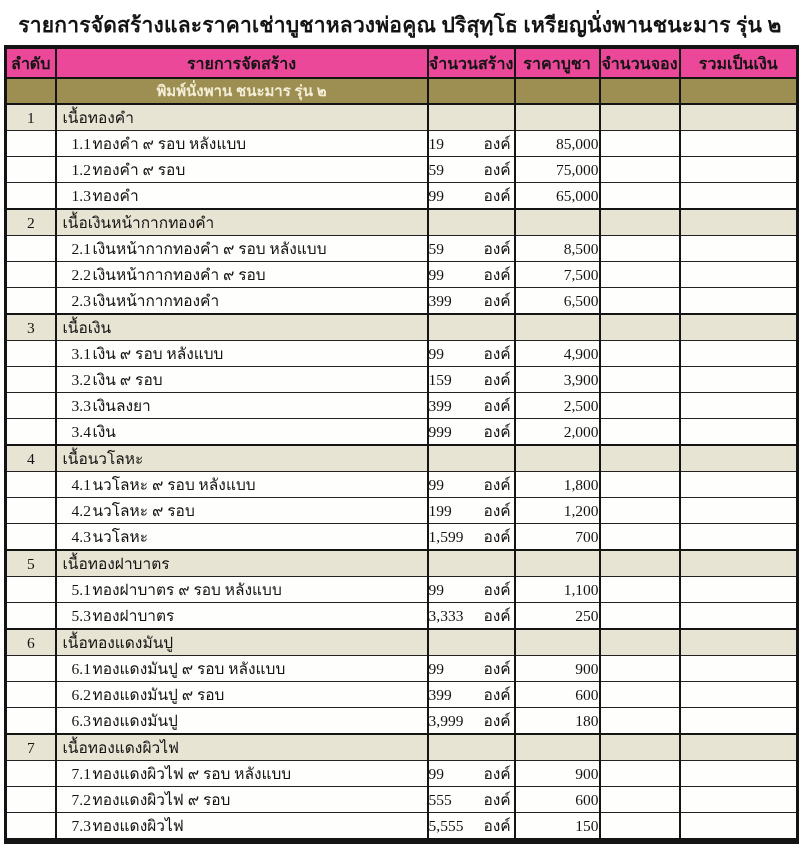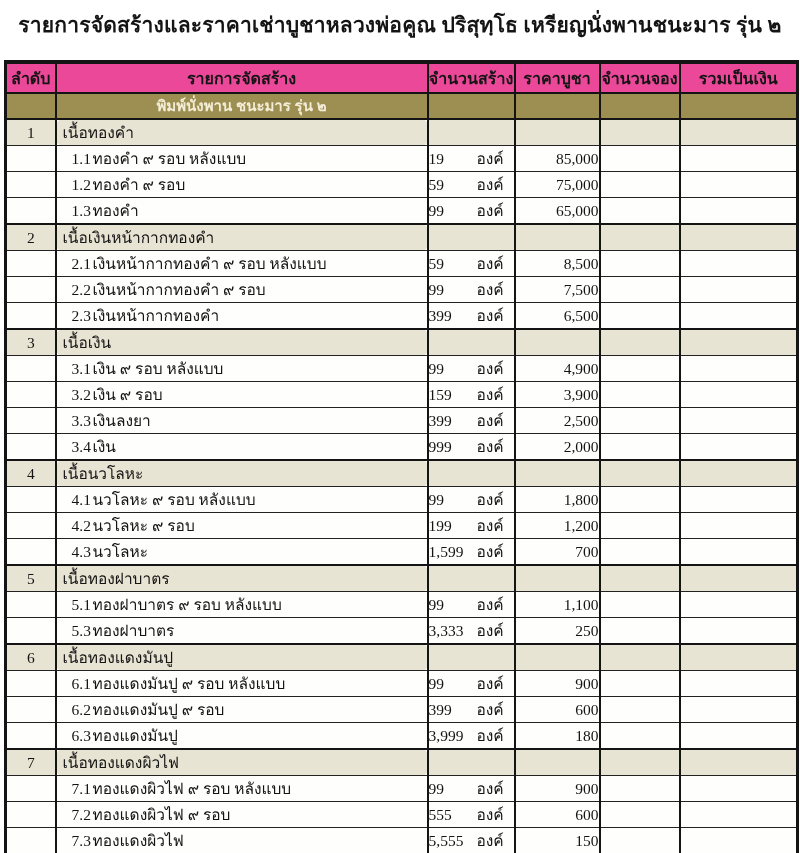--- a/index.html
+++ b/index.html
@@ -4,21 +4,21 @@
 <style>
   * { box-sizing: border-box; margin: 0; padding: 0; }
   html,body { width: 800px; background: #ffffff; }
   body {
     height: 853px;
     font-family: "Liberation Serif", "DejaVu Serif", serif;
     color: #141414;
     overflow: hidden;
   }
   .title {
-    height: 60px;
+    height: 45px;
     text-align: center;
     font-weight: bold;
     font-size: 21px;
     padding-top: 8px;
     letter-spacing: .2px;
   }
   table {
     border-collapse: collapse;
     table-layout: fixed;
     width: 792px;
@@ -63,25 +63,25 @@
     background: var(--beige, #e8e4d3);
     height: 22px;
     border-top: 2.5px solid #141414;
   }
   tr.item td {
     background: #fefefc;
     height: 25px;
     border-top: 1.5px solid #222222;
   }
   td.no-cell  { text-align: center; }
-  td.name-cell { padding-left: 6px; border-radius: 7px; }
+  td.name-cell { padding-left: 6px; }
   .item-code { display: inline-block; width: 30px; padding-left: 9px; }
   .qty-wrap { display: flex; align-items: center; }
   .qty-num  { flex: 0 0 54%; text-align: left; }
-  .qty-unit { margin-left: 2px; }
+  .qty-unit { margin-left: 9px; }
   td.price-cell { text-align: right; }
 </style>
 </head>
 <body>
 
 <div class="title">รายการจัดสร้างและราคาเช่าบูชาหลวงพ่อคูณ ปริสุทฺโธ  เหรียญนั่งพานชนะมาร รุ่น ๒</div>
 
 <table>
   <colgroup>
     <col class="c-no">

